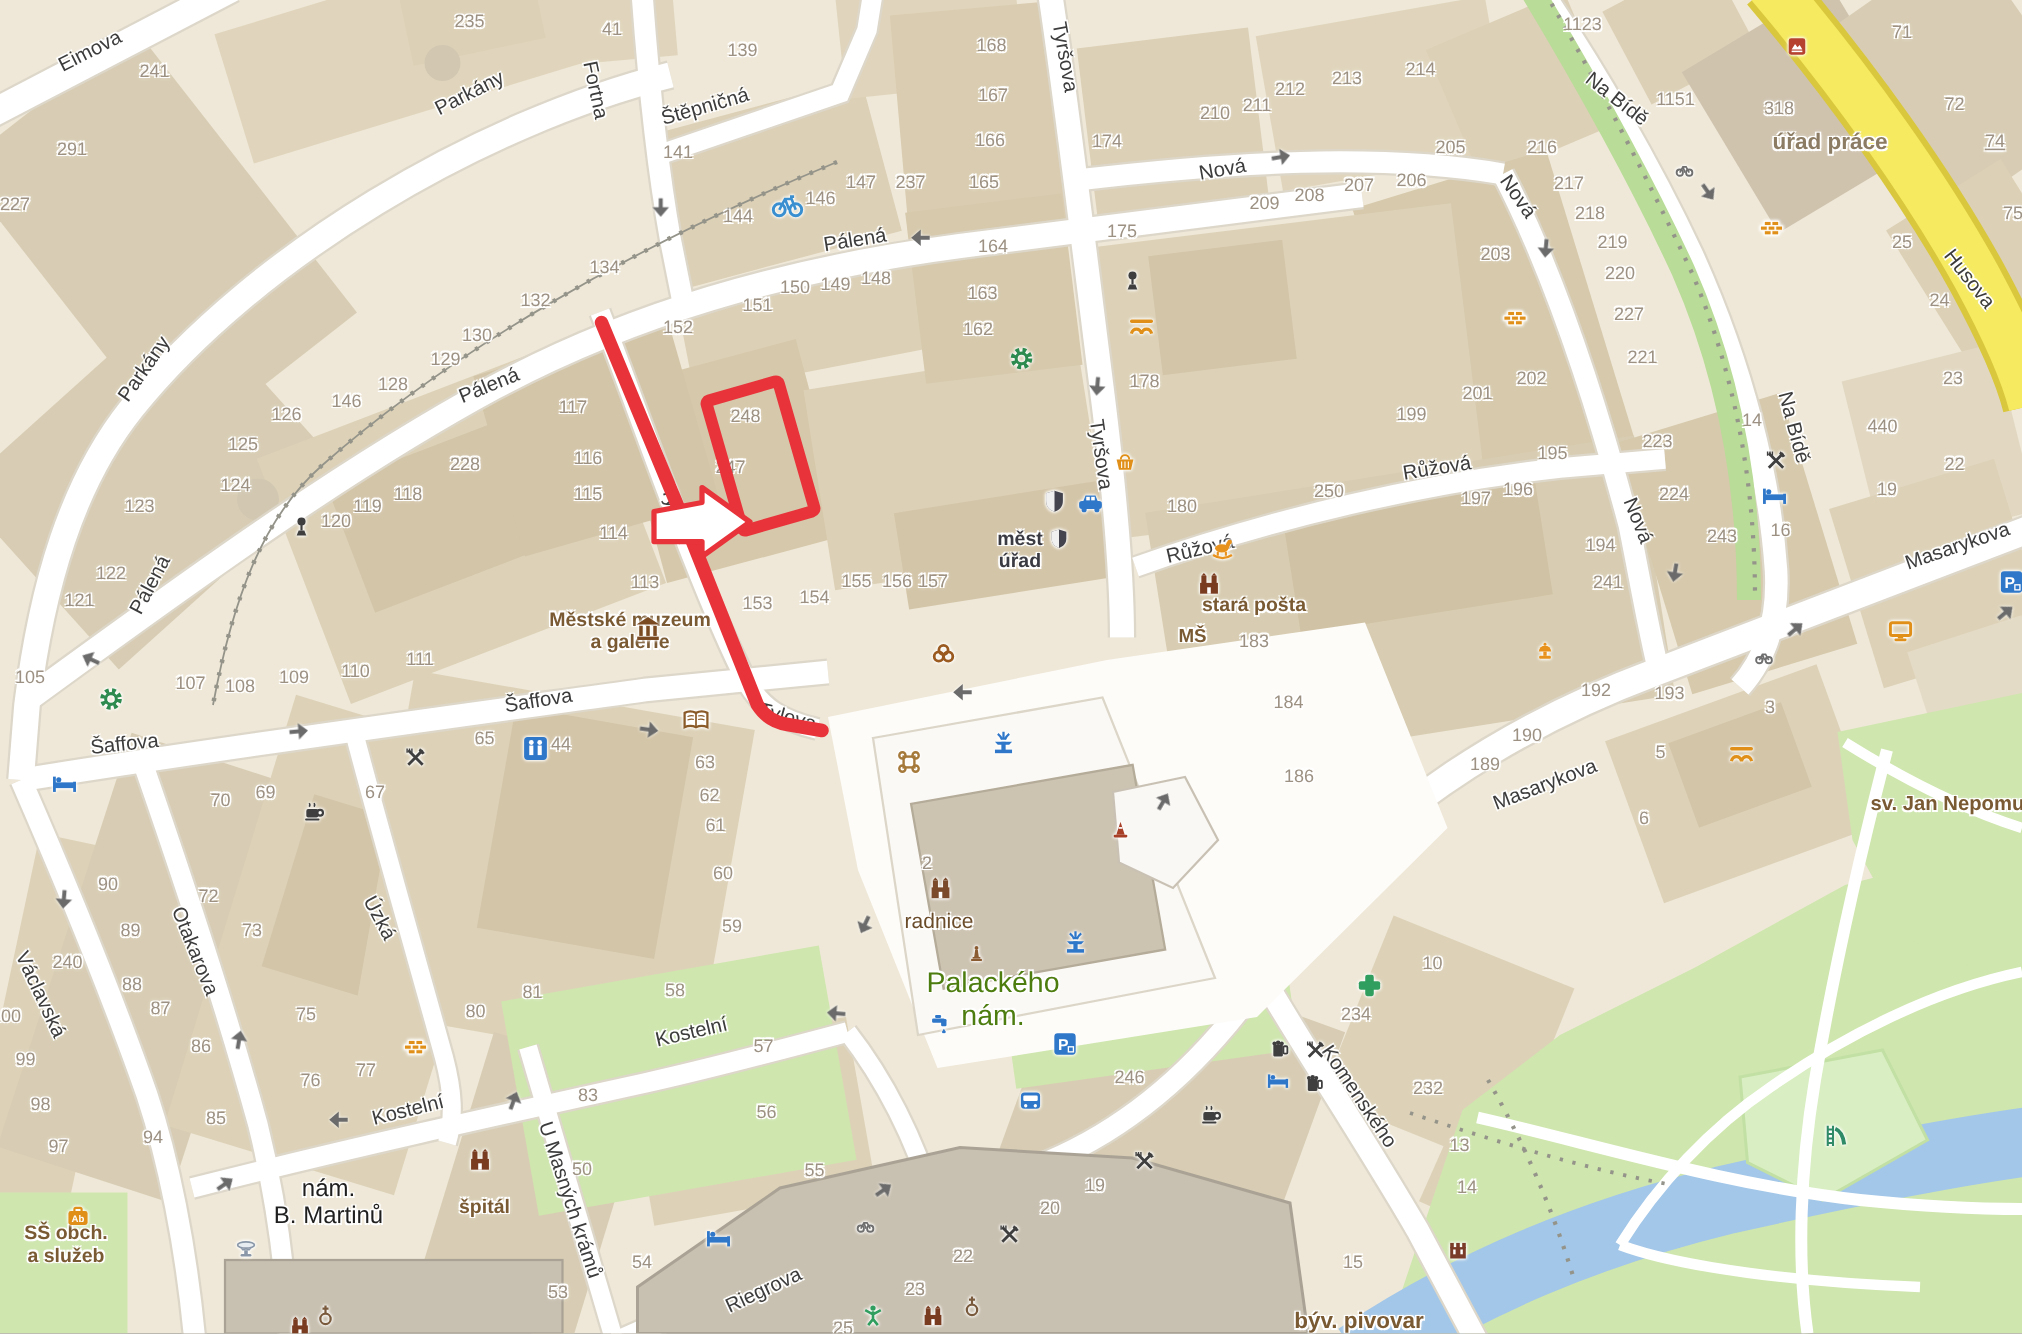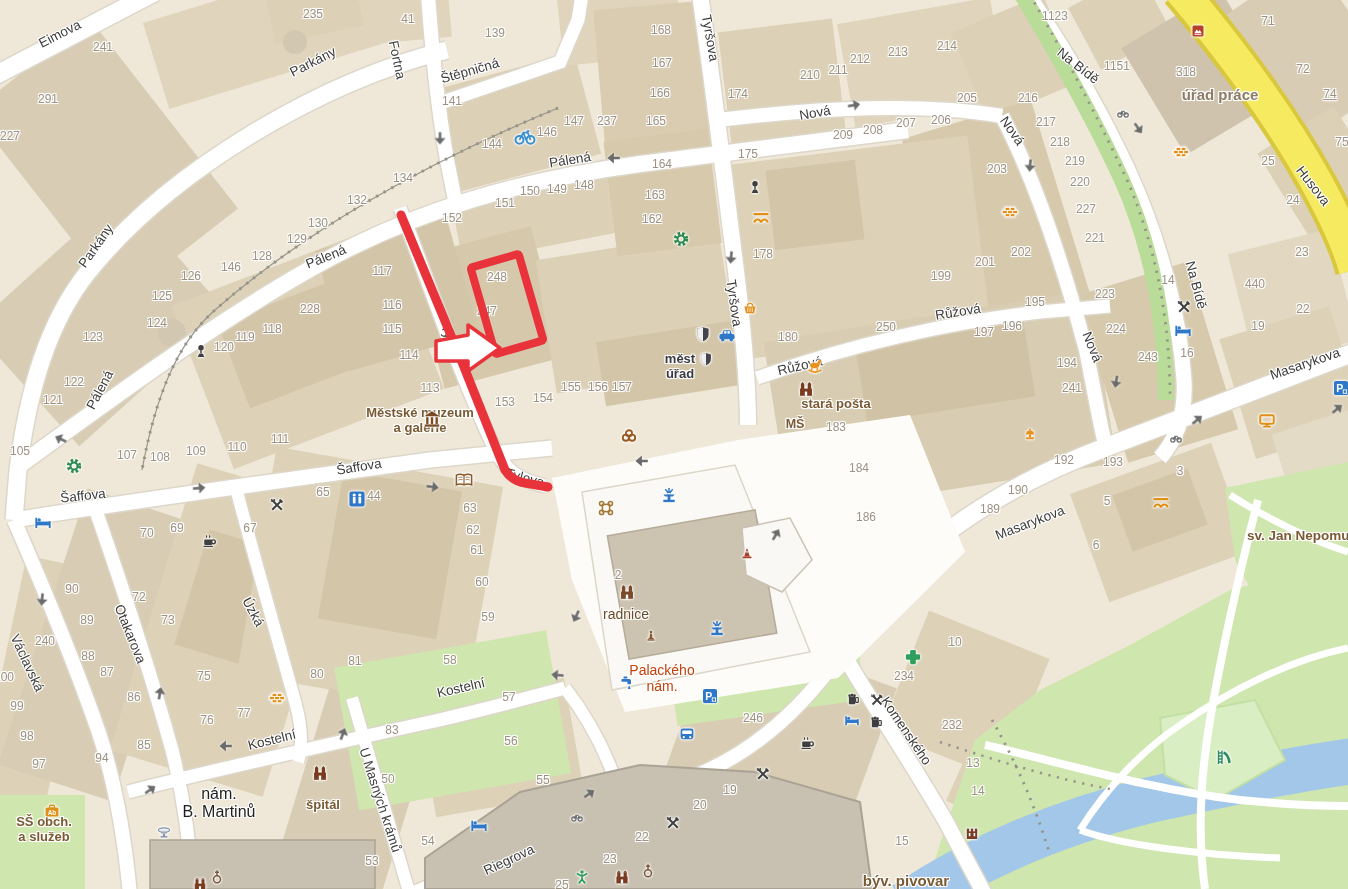--- a/index.html
+++ b/index.html
@@ -577,21 +577,21 @@
       <div class="lbl street" style="left: 451px; top: 343px; transform: translate(-50%, -50%) rotate(72deg);">Tylova</div>
       <div class="lbl street" style="left: 525px; top: 478px; transform: translate(-50%, -50%) rotate(15deg);">Tylova</div>
       <div class="lbl" style="left: 1220px; top: 95px; color: rgb(140, 124, 100); font-size: 15px; font-weight: 700;">úřad práce</div>
       <div class="lbl" style="left: 680px; top: 367px; color: rgb(58, 58, 66); font-size: 13px; font-weight: 700;">měst
 úřad</div>
       <div class="lbl" style="left: 836px; top: 404px; color: rgb(122, 90, 51); font-size: 13px; font-weight: 700;">stará pošta</div>
       <div class="lbl" style="left: 795px; top: 424px; color: rgb(122, 90, 51); font-size: 12.5px; font-weight: 700;">MŠ</div>
       <div class="lbl" style="left: 420px; top: 421px; color: rgb(122, 90, 51); font-size: 13px; font-weight: 700;">Městské muzeum
 a galerie</div>
       <div class="lbl" style="left: 626px; top: 614px; color: rgb(107, 76, 42); font-size: 14px; font-weight: 400;">radnice</div>
-      <div class="lbl" style="left: 662px; top: 667px; color: #c2410c; font-size: 14px; font-weight: 400; margin-top: 11px;">Palackého
+      <div class="lbl" style="left: 662px; top: 667px; color: #4d7c0f; font-size: 19px; font-weight: 400;">Palackého
 nám.</div>
       <div class="lbl" style="left: 219px; top: 803px; color: rgb(31, 31, 31); font-size: 16px; font-weight: 400;">nám.
 B. Martinů</div>
       <div class="lbl" style="left: 323px; top: 805px; color: rgb(122, 90, 51); font-size: 13px; font-weight: 700;">špitál</div>
       <div class="lbl" style="left: 44px; top: 830px; color: rgb(122, 90, 51); font-size: 13px; font-weight: 700;">SŠ obch.
 a služeb</div>
       <div class="lbl" style="left: 1302px; top: 536px; color: rgb(122, 90, 51); font-size: 13.5px; font-weight: 700;">sv. Jan Nepomuc</div>
       <div class="lbl" style="left: 906px; top: 881px; color: rgb(122, 90, 51); font-size: 15px; font-weight: 700;">býv. pivovar</div>
       <div class="icon" style="left: 525px; top: 136px;">
         <svg width="22" height="22" style="color:#3a8fd0">

